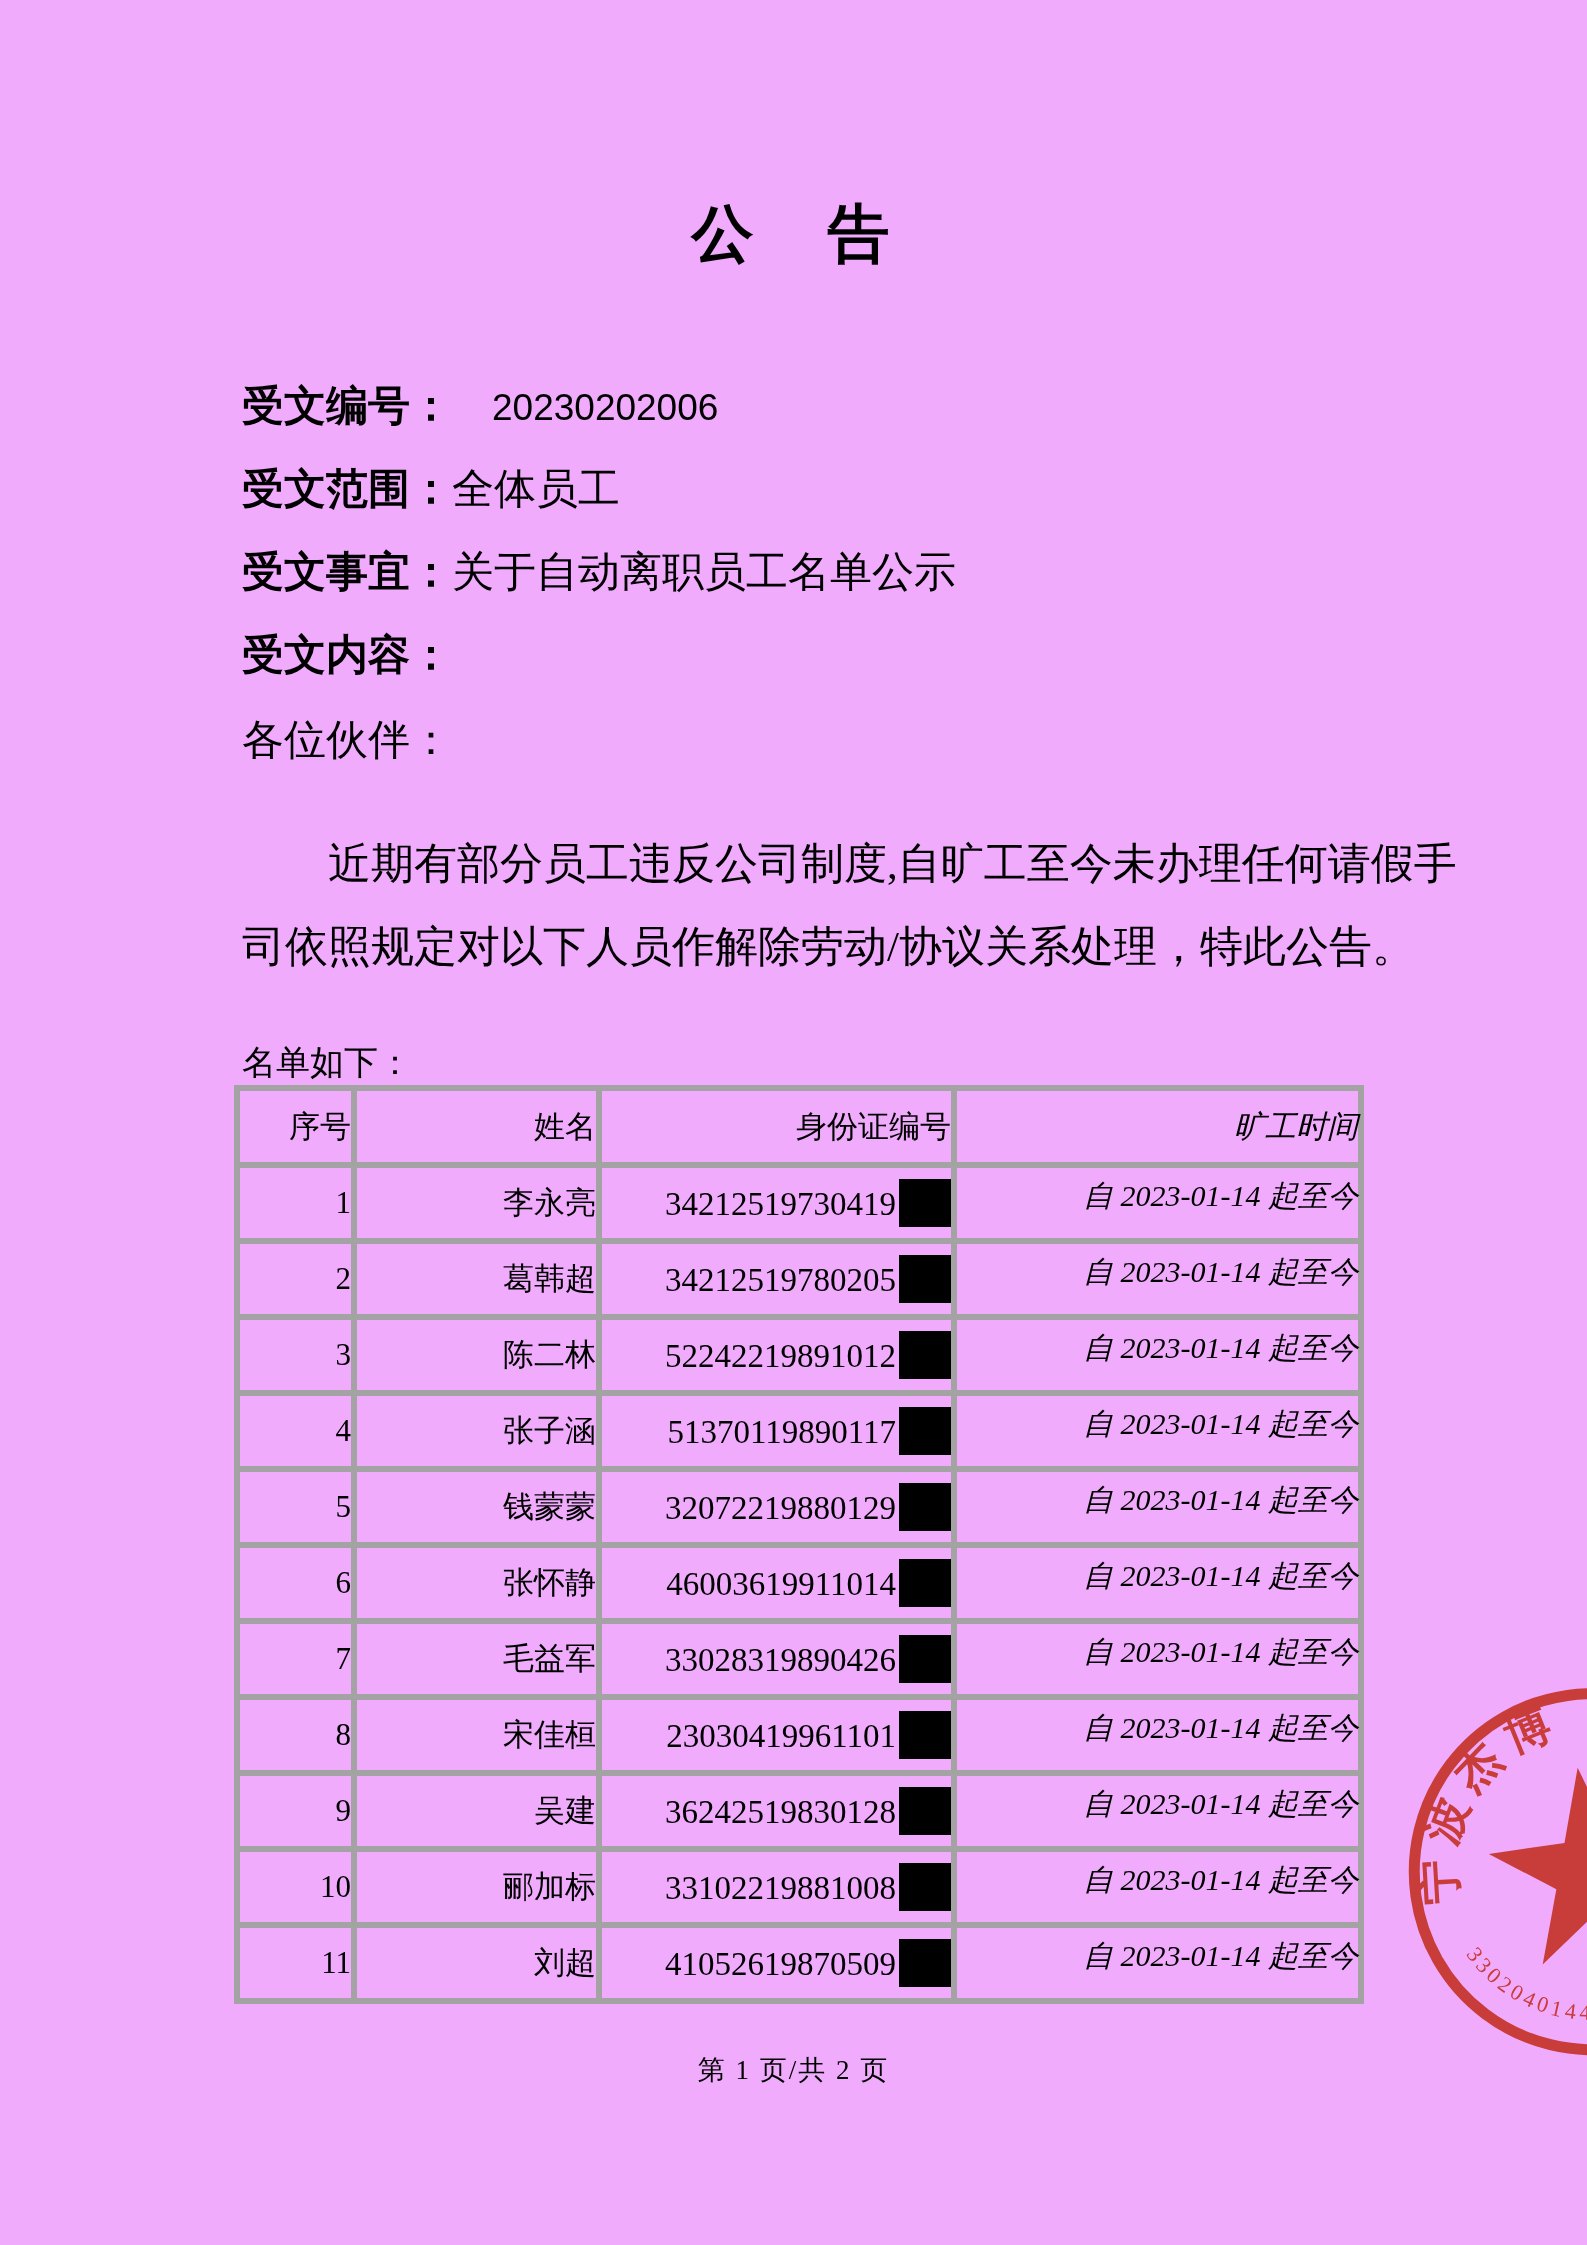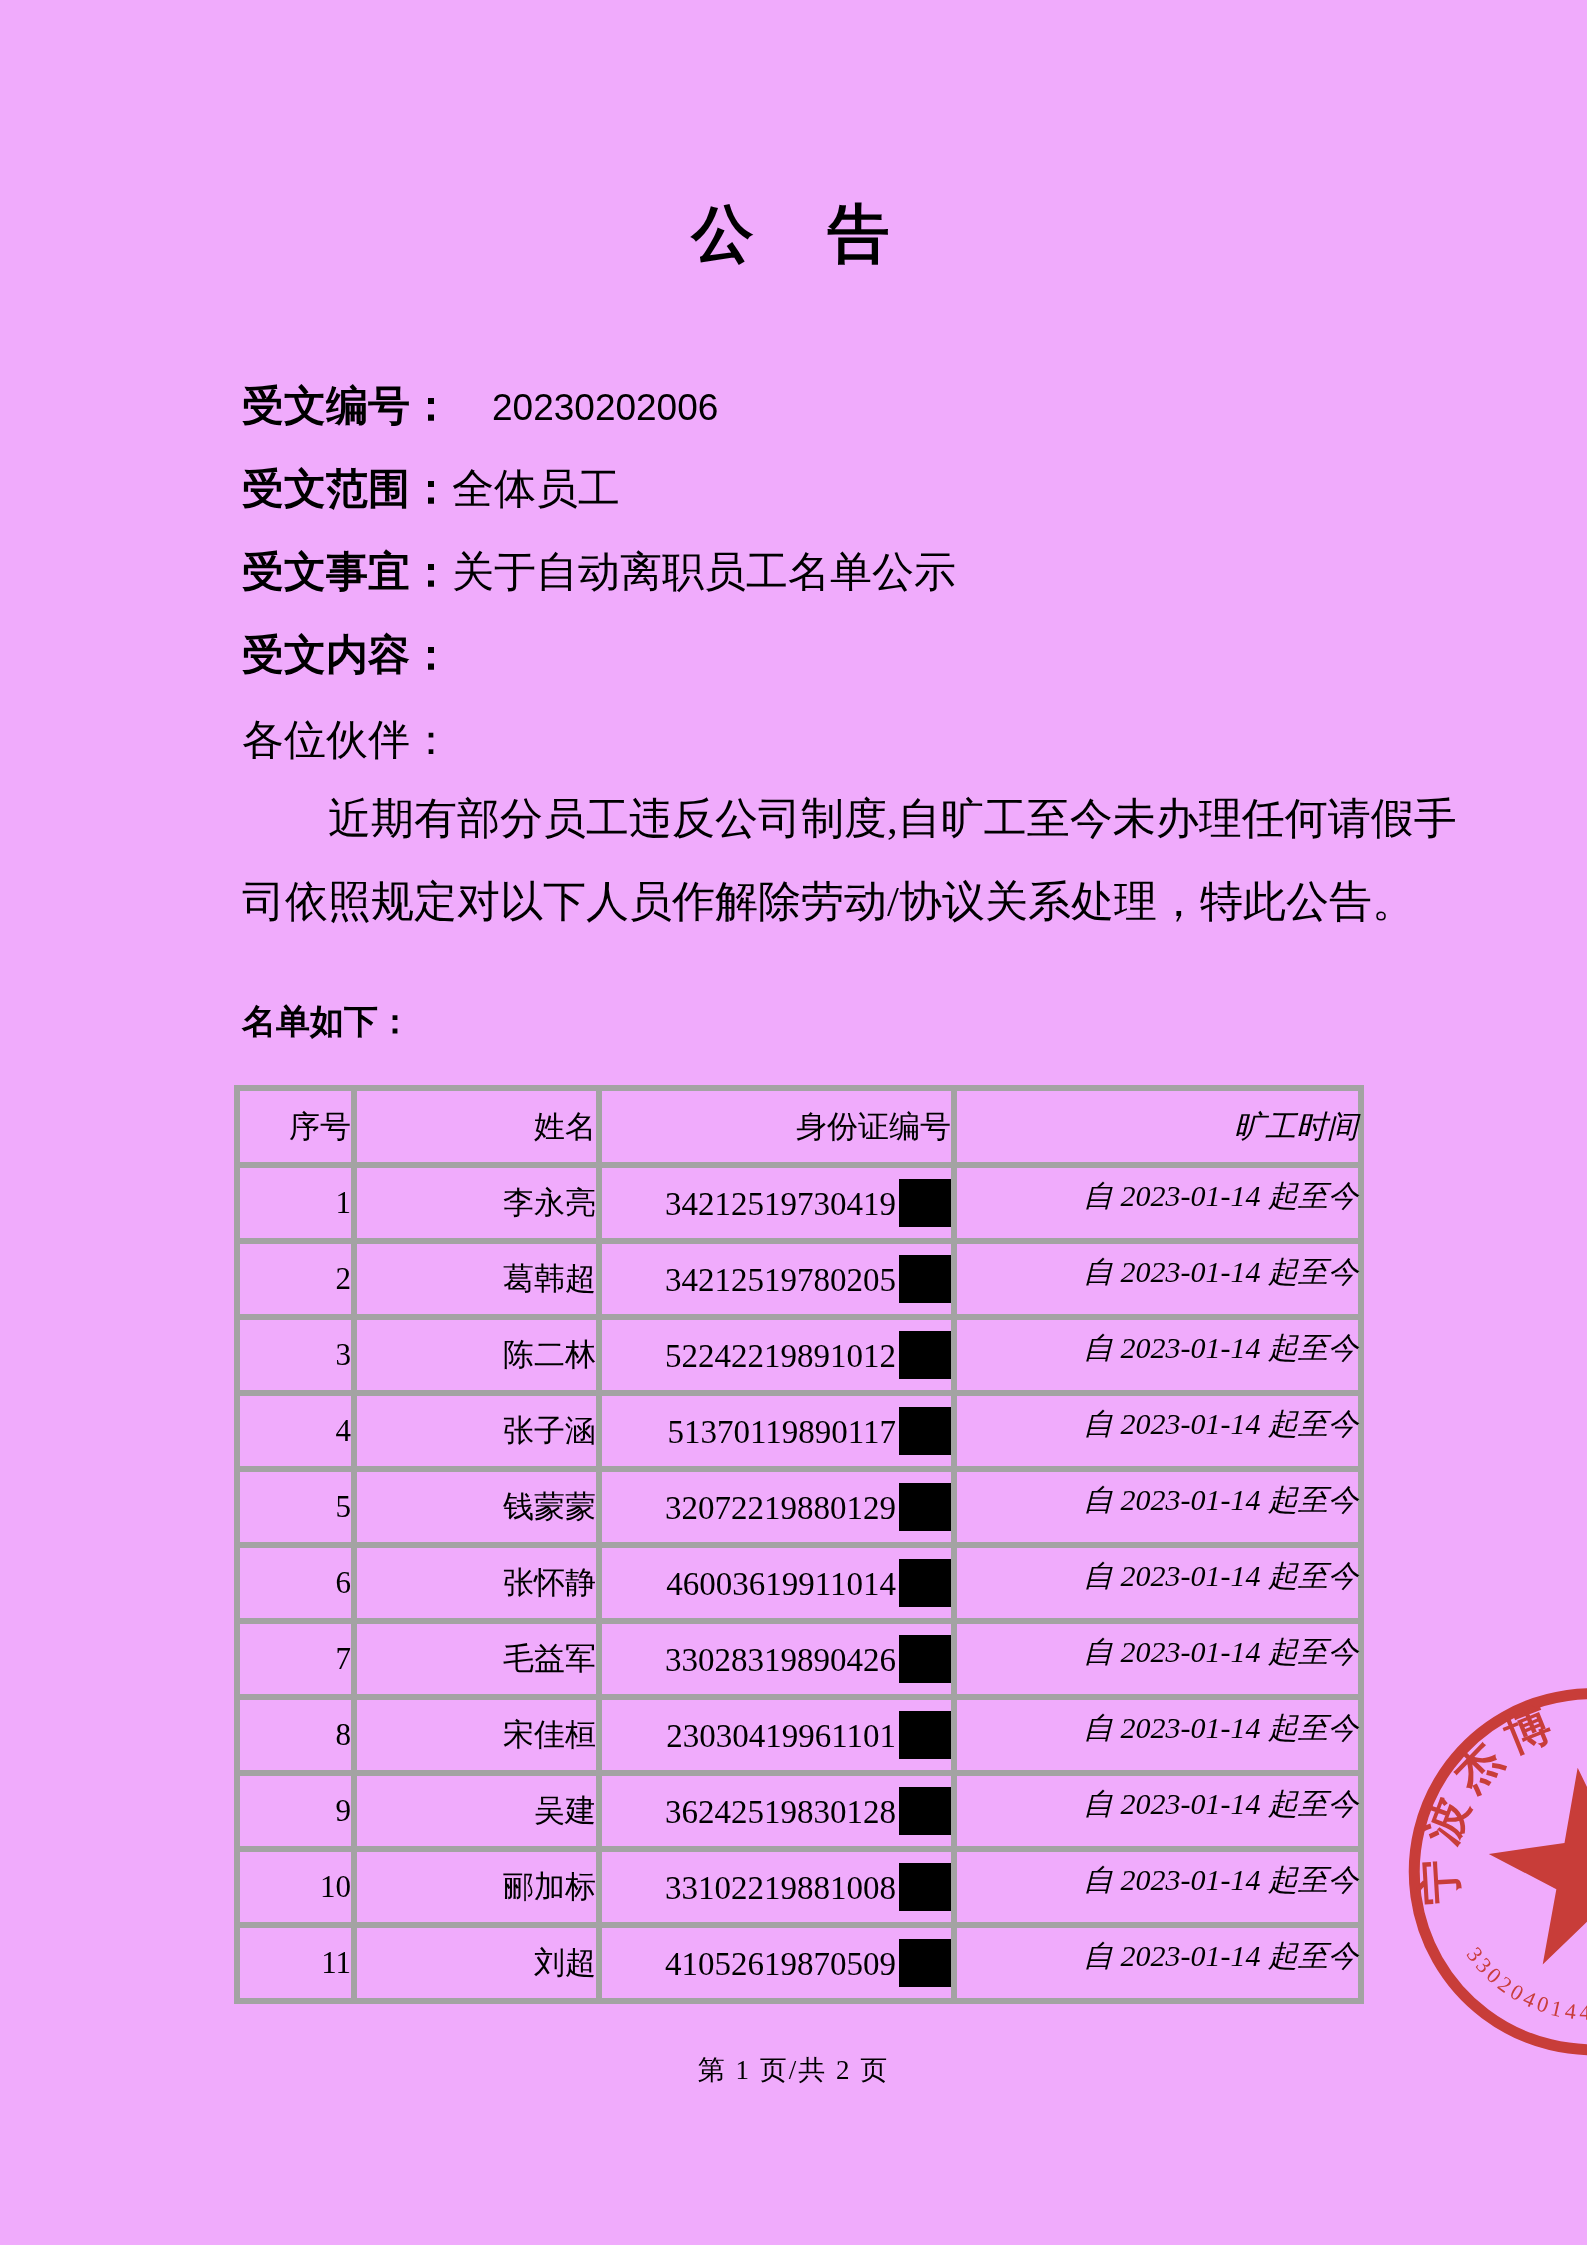--- a/index.html
+++ b/index.html
@@ -23,24 +23,24 @@
     font-weight: bold;
     letter-spacing: 6px;
   }
   .meta-block { position: absolute; left: 242px; top: 382px; }
   .meta-line { height: 83px; font-size: 42px; line-height: 1.15; white-space: nowrap; }
   .meta-label { font-weight: bold; }
   .meta-value { font-weight: normal; }
   .meta-value.sans { font-family: "Liberation Sans", "DejaVu Sans", sans-serif; font-size: 37px; }
   .meta-value.offset { margin-left: 40px; }
   .salutation { position: absolute; left: 242px; top: 712px; font-size: 42px; }
-  .body-paragraph { position: absolute; left: 242px; top: 795px; width: 1190px; }
+  .body-paragraph { position: absolute; left: 242px; top: 840px; width: 1190px; }
   .body-line { height: 83px; font-size: 43px; line-height: 1.1; white-space: nowrap; }
   .body-line.indent { padding-left: 86px; }
-  .list-label { position: absolute; left: 242px; top: 999px; font-size: 34px; font-weight: bold; }
+  .list-label { position: absolute; left: 242px; top: 1040px; font-size: 34px; font-weight: normal; }
   .roster { position: absolute; left: 234px; top: 1085px; border-collapse: collapse; table-layout: fixed; }
   .roster th, .roster td { border: 6px solid #a3a3a3; text-align: right; font-weight: normal; }
   .roster th { height: 77px; font-size: 31px; vertical-align: middle; }
   .roster td { height: 76px; font-size: 31px; vertical-align: middle; }
   .col-no { width: 117px; }
   .col-name { width: 245px; }
   .col-id { width: 355px; }
   .col-period { width: 407px; font-style: italic; }
   td.cell-period { vertical-align: top; padding-top: 8px; font-size: 30px; white-space: nowrap; }
   td.cell-id { white-space: nowrap; }

